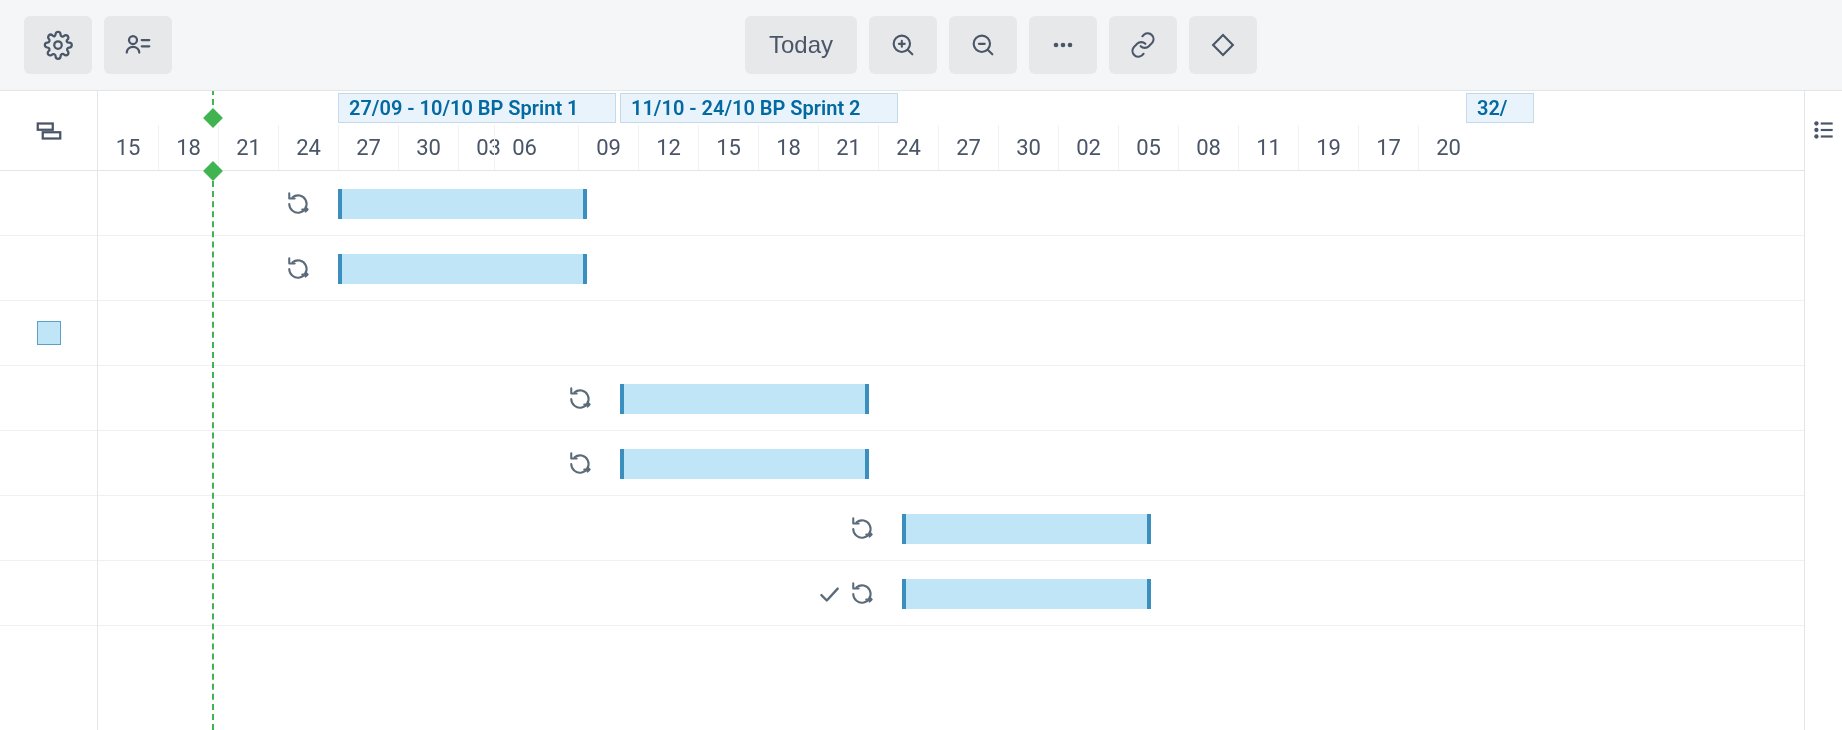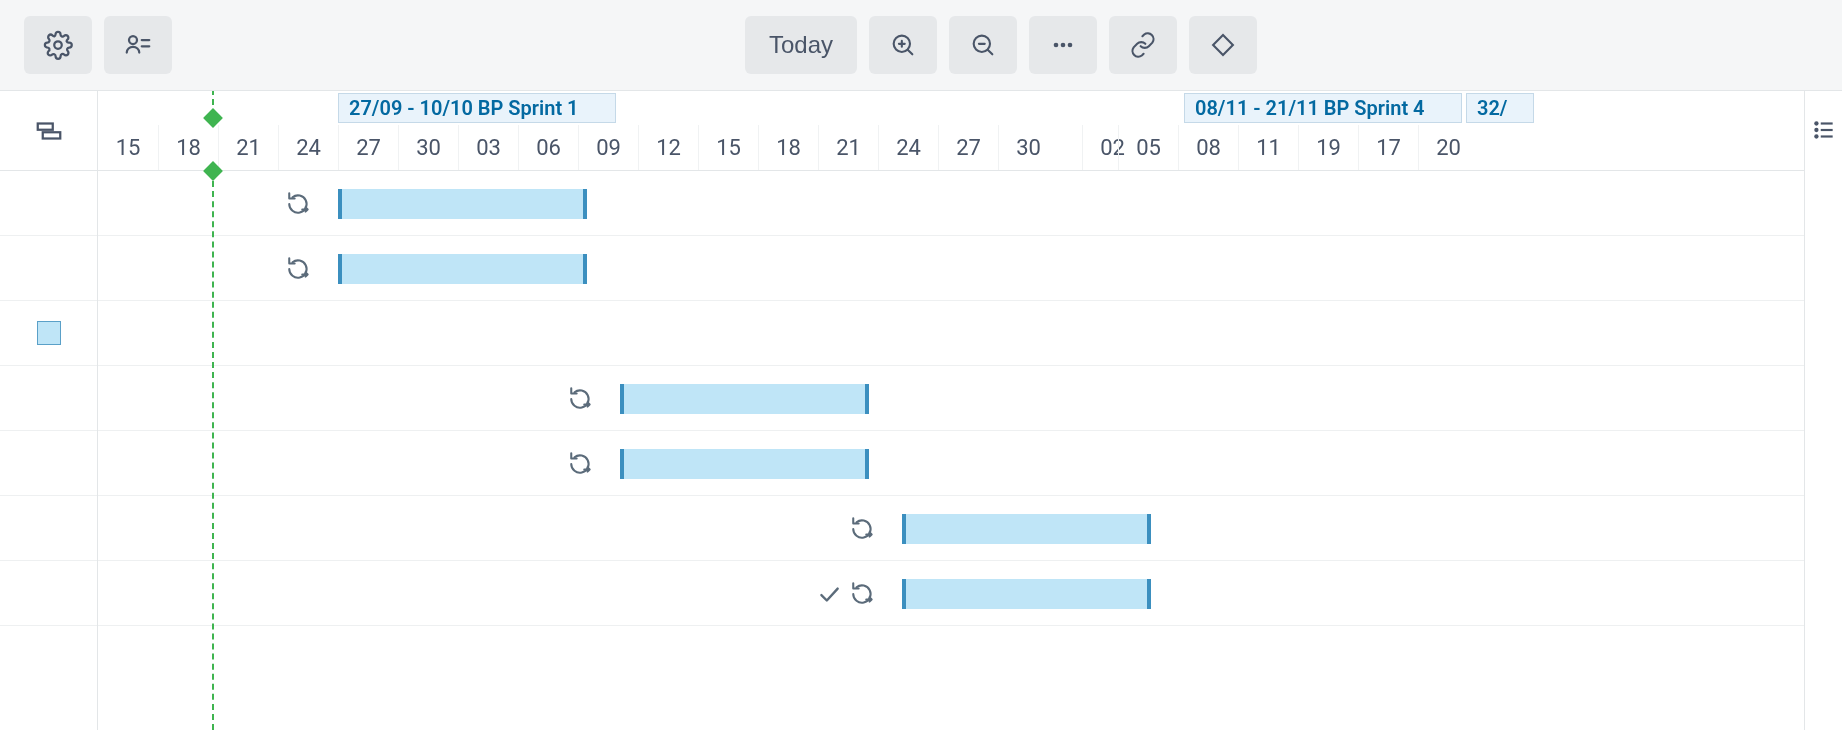--- a/index.html
+++ b/index.html
@@ -279,41 +279,41 @@
         <div class="gutter-row"></div>
         <div class="gutter-row"></div>
         <div class="gutter-row"></div>
       </div>
   </div>
 
   <div class="timeline-wrap">
     <div class="timeline-header">
       <div class="band-row" id="band-row">
           <div class="band" style="left: 240px; width: 278px;">27/09 - 10/10 BP Sprint 1</div>
-          <div class="band" style="left: 1086px; width: 278px;">08/11 - 21/11 BP Sprint 4</div>
+          <div class="band" style="left: 522px; width: 278px;">11/10 - 24/10 BP Sprint 2</div>
           <div class="band" style="left: 1368px; width: 68px;">32/</div>
         </div>
       <div class="day-row" id="day-row" style="position: relative;">
           <div class="day-cell" style="left: 0px; width: 60px;">15</div>
           <div class="day-cell" style="left: 60px; width: 60px;">18</div>
           <div class="day-cell" style="left: 120px; width: 60px;">21</div>
           <div class="day-cell" style="left: 180px; width: 60px;">24</div>
           <div class="day-cell" style="left: 240px; width: 60px;">27</div>
           <div class="day-cell" style="left: 300px; width: 60px;">30</div>
           <div class="day-cell" style="left: 360px; width: 60px;">03</div>
-          <div class="day-cell" style="left: 420px; width: 60px;">06</div>
+          <div class="day-cell" style="left: 396px; width: 60px;">06</div>
           <div class="day-cell" style="left: 480px; width: 60px;">09</div>
           <div class="day-cell" style="left: 540px; width: 60px;">12</div>
           <div class="day-cell" style="left: 600px; width: 60px;">15</div>
           <div class="day-cell" style="left: 660px; width: 60px;">18</div>
           <div class="day-cell" style="left: 720px; width: 60px;">21</div>
           <div class="day-cell" style="left: 780px; width: 60px;">24</div>
           <div class="day-cell" style="left: 840px; width: 60px;">27</div>
           <div class="day-cell" style="left: 900px; width: 60px;">30</div>
-          <div class="day-cell" style="left: 984px; width: 60px;">02</div>
+          <div class="day-cell" style="left: 960px; width: 60px;">02</div>
           <div class="day-cell" style="left: 1020px; width: 60px;">05</div>
           <div class="day-cell" style="left: 1080px; width: 60px;">08</div>
           <div class="day-cell" style="left: 1140px; width: 60px;">11</div>
           <div class="day-cell" style="left: 1200px; width: 60px;">19</div>
           <div class="day-cell" style="left: 1260px; width: 60px;">17</div>
           <div class="day-cell" style="left: 1320px; width: 60px;">20</div>
           <div class="today-line" id="today-line" style="left: 114px; top: -46px; height: 46px;">
         <div class="today-diamond" style="top: 32px;"></div>
       </div>
         </div>

